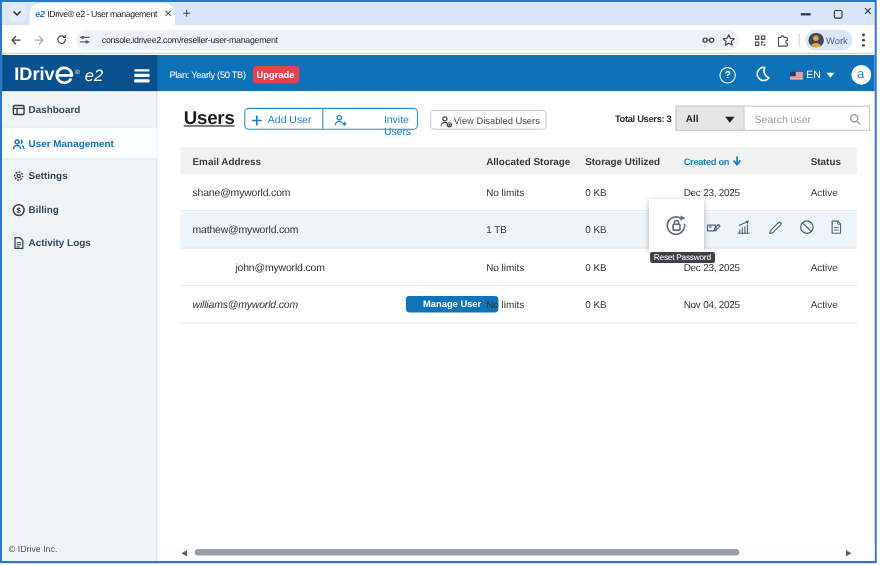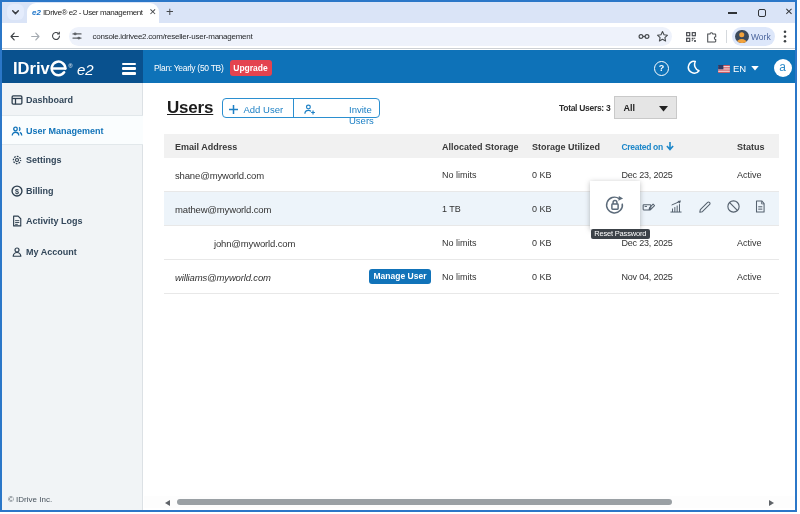--- a/index.html
+++ b/index.html
@@ -55,21 +55,21 @@
 #allsel .t { position:absolute; left:8.5px; top:6.5px; font:bold 9px "Liberation Sans",sans-serif; color:#222; }
 #srch { position:absolute; left:533px; top:12.5px; width:113.5px; height:23px; border:1px solid #c9c9c9; border-left:none; background:#fff; }
 #srch .t { position:absolute; left:9px; top:7px; font:9.5px "Liberation Sans",sans-serif; color:#98a0a6; }
 
 #thead { position:absolute; left:20px; top:51px; width:614.5px; height:24px; background:#f1f1f1; }
 .th { position:absolute; top:7.5px; font:bold 9px "Liberation Sans",sans-serif; color:#3a3a3a; }
 .row { position:absolute; left:20px; width:614.5px; height:34px; border-bottom:1px solid #e8e8e8; }
 .td { position:absolute; top:12px; font:9px "Liberation Sans",sans-serif; color:#333; }
 .td.em { font-size:9.5px; top:11.5px; letter-spacing:-0.15px; }
 .td.dt { letter-spacing:-0.2px; }
-#mngbtn { position:absolute; left:205px; top:9px; width:62px; height:15px; background:#1173b9; border-radius:3px; color:#fff; font:bold 8.5px "Liberation Sans",sans-serif; text-align:center; line-height:15px; }
+#mngbtn { position:absolute; left:205px; top:9px; width:84px; height:15px; background:#1173b9; border-radius:3px; color:#fff; font:bold 8.5px "Liberation Sans",sans-serif; text-align:center; line-height:15px; }
 
 #bigbox { position:absolute; left:446px; top:98px; width:50px; height:48px; background:#fff; box-shadow:0 1px 5px rgba(60,64,67,.35); }
 #tooltip { position:absolute; left:447px; top:146px; width:58.5px; height:10px; background:#3c4248; border-radius:2px; color:#fff; font:7.5px "Liberation Sans",sans-serif; text-align:center; line-height:10px; letter-spacing:-0.2px; }
 
 #sbar { position:absolute; left:0px; top:413px; width:651px; height:12px; background:#fdfdfd; }
 #sthumb { position:absolute; left:33px; top:3px; width:495px; height:6px; border-radius:3px; background:#9aa0a4; }
 </style>
 </head>
 <body>
 <div id="win">
@@ -240,54 +240,63 @@
       <svg class="ic" width="12" height="12" viewBox="0 0 16 16">
           <path d="M3.5 1.5h6L13 5v9.5h-9.5z" fill="none" stroke="#2d3e4e" stroke-width="1.5" stroke-linejoin="round"></path>
           <g stroke="#2d3e4e" stroke-width="1.2">
             <line x1="5.5" y1="7.5" x2="11" y2="7.5"></line>
             <line x1="5.5" y1="10" x2="11" y2="10"></line>
             <line x1="5.5" y1="12.5" x2="9" y2="12.5"></line>
           </g>
         </svg>
       <span class="tx">Activity Logs</span>
     </div>
-    <div class="nav" style="top:153.5px;">
-      <svg class="ic" width="12" height="12" viewBox="0 0 24 24">
-          <g fill="none" stroke="#2d3e4e" stroke-width="2.4">
-            <circle cx="12" cy="8" r="4"></circle>
-            <path d="M4.5 20.5c0-4.1 3.4-7.5 7.5-7.5s7.5 3.4 7.5 7.5z"></path>
-          </g>
-        </svg>
-      <span class="tx">My Account</span>
-    </div>
     <span id="copyr">© IDrive Inc.</span>
   </div>
 
   <div id="main">
     <span id="uh">Users</span>
     <div id="grp">
       <svg class="abs" style="left:4.5px;top:4.5px;" width="11" height="11" viewBox="0 0 11 11">
           <path d="M5.5 1v9M1 5.5h9" stroke="#1d80c5" stroke-width="1.5"></path>
         </svg>
       <span class="t1">Add User</span>
       <div class="d"></div>
       <svg class="abs" style="left:80px;top:3.5px;" width="13" height="13" viewBox="0 0 24 24">
           <g fill="none" stroke="#1d80c5" stroke-width="2.2">
             <circle cx="10" cy="7.5" r="3.5"></circle>
             <path d="M3.5 20c0-3.6 2.9-6.5 6.5-6.5 1.9 0 3.6.8 4.8 2.1"></path>
             <path d="M18.5 14v7M15 17.5h7"></path>
           </g>
         </svg>
       <span class="t2">Invite Users</span>
     </div>
+    <div id="vdis">
+      <svg class="abs" style="left:7px;top:2.5px;" width="13" height="13" viewBox="0 0 24 24">
+          <g fill="none" stroke="#3d4852" stroke-width="2">
+            <circle cx="10" cy="7.5" r="3.5"></circle>
+            <path d="M3.5 20c0-3.6 2.9-6.5 6.5-6.5 1.6 0 3.1.6 4.2 1.6"></path>
+            <circle cx="17.5" cy="17.5" r="3.5"></circle>
+            <circle cx="17.5" cy="17.5" r="0.8" fill="#3d4852"></circle>
+          </g>
+        </svg>
+      <span class="t">View Disabled Users</span>
+    </div>
     <span id="totusers">Total Users: 3</span>
     <div id="allsel">
         <span class="t">All</span>
         <svg class="abs" style="left:44px;top:9px;" width="9" height="6" viewBox="0 0 9 6">
           <path d="M0 0h9L4.5 5.5z" fill="#222"></path>
+        </svg>
+      </div>
+    <div id="srch">
+        <span class="t">Search user</span>
+        <svg class="abs" style="left:95px;top:6px;" width="11" height="11" viewBox="0 0 12 12">
+          <circle cx="5" cy="5" r="3.6" fill="none" stroke="#8b9197" stroke-width="1.3"></circle>
+          <line x1="7.8" y1="7.8" x2="11" y2="11" stroke="#8b9197" stroke-width="1.3"></line>
         </svg>
       </div>
 
     <div id="thead">
       <span class="th" style="left:11px;">Email Address</span>
       <span class="th" style="left:278px;">Allocated Storage</span>
       <span class="th" style="left:368px;">Storage Utilized</span>
       <span class="th" style="left:457.5px;color:#1d87c9;font-size:8.5px;letter-spacing:-0.3px;">Created on</span>
       <svg class="abs" style="left:502px;top:8px;" width="8" height="9" viewBox="0 0 9 10">
           <path d="M4.5 0v7M1 4.5l3.5 4 3.5-4" stroke="#1d87c9" stroke-width="1.8" fill="none"></path>

